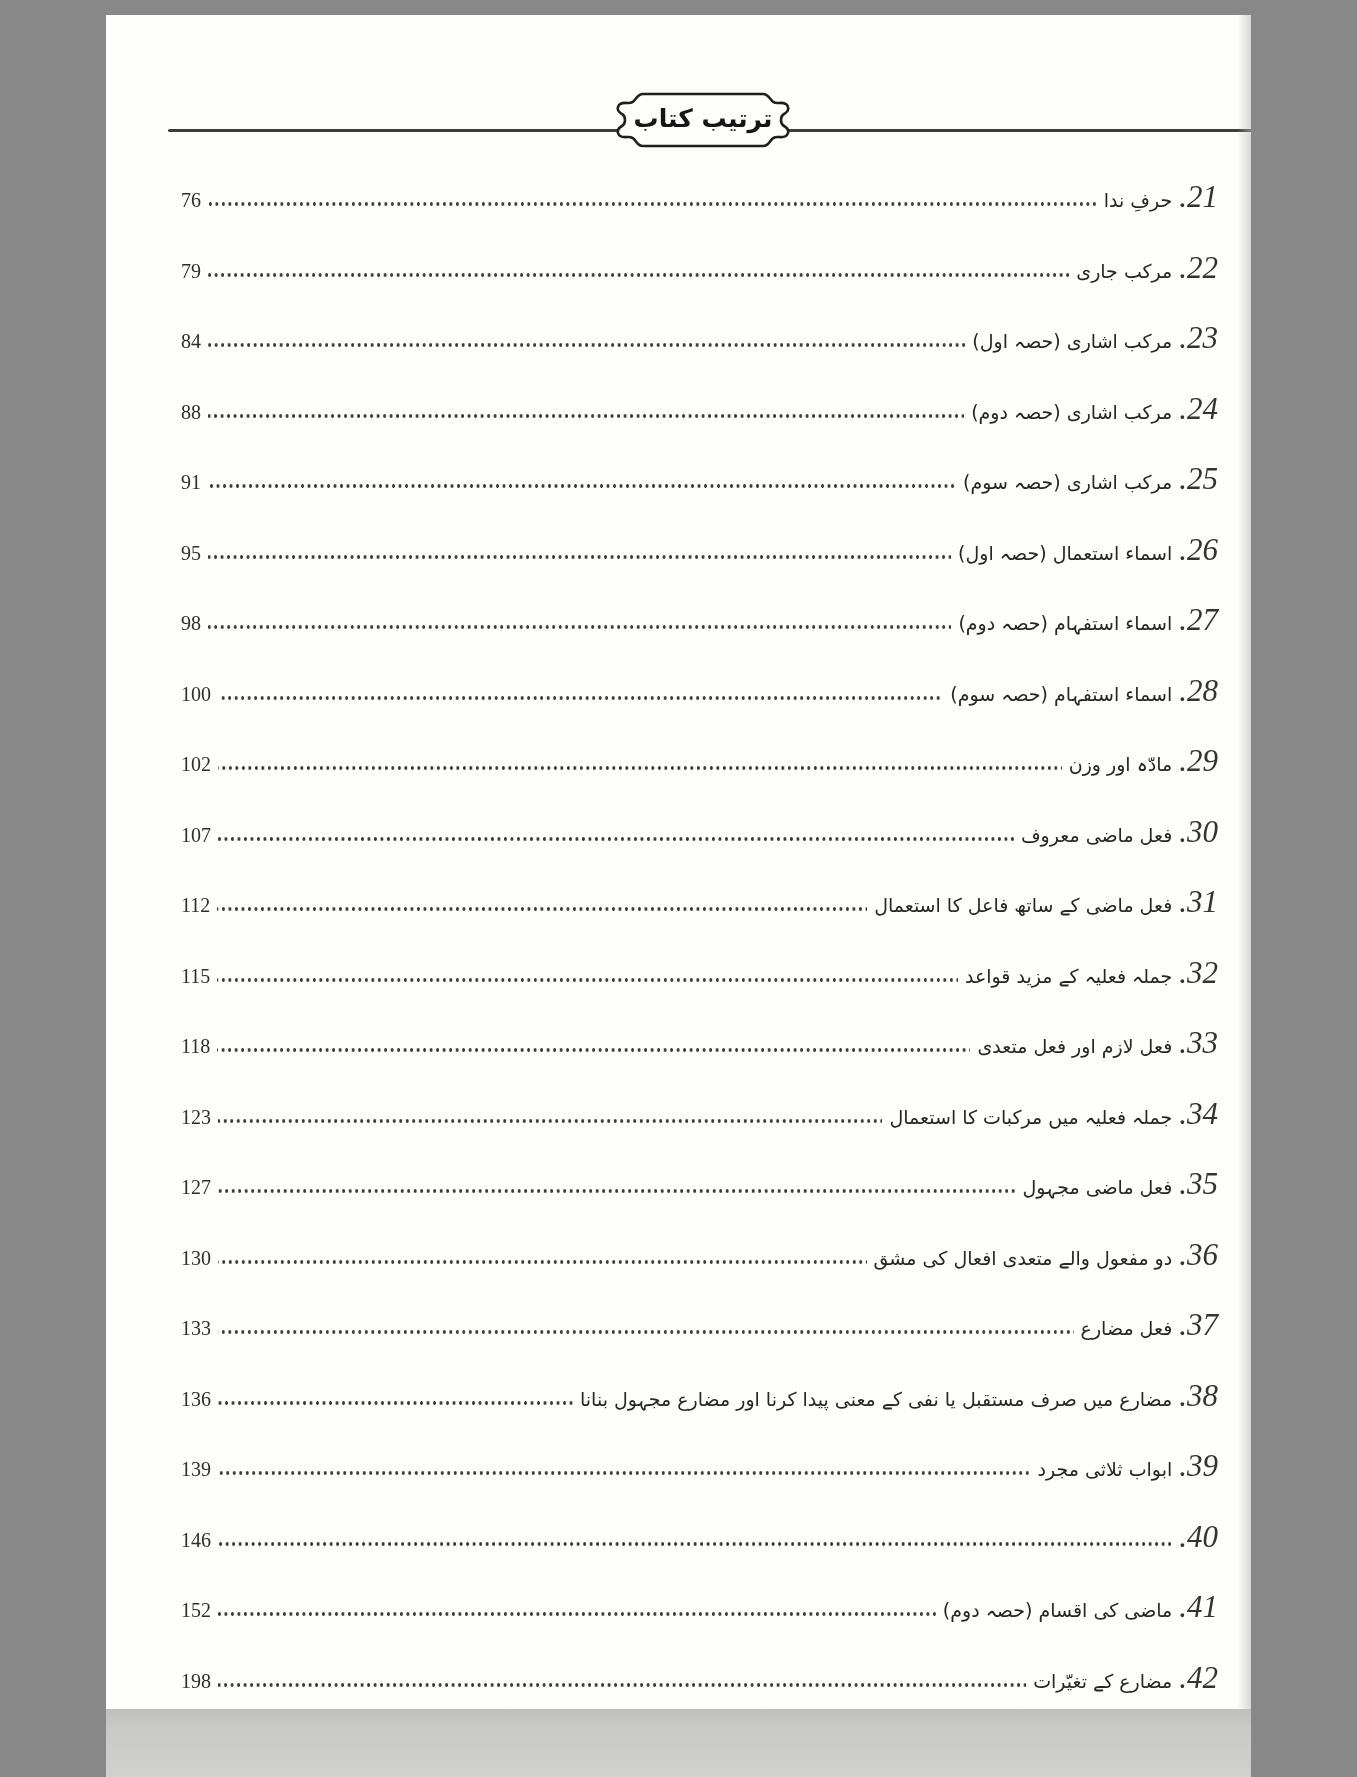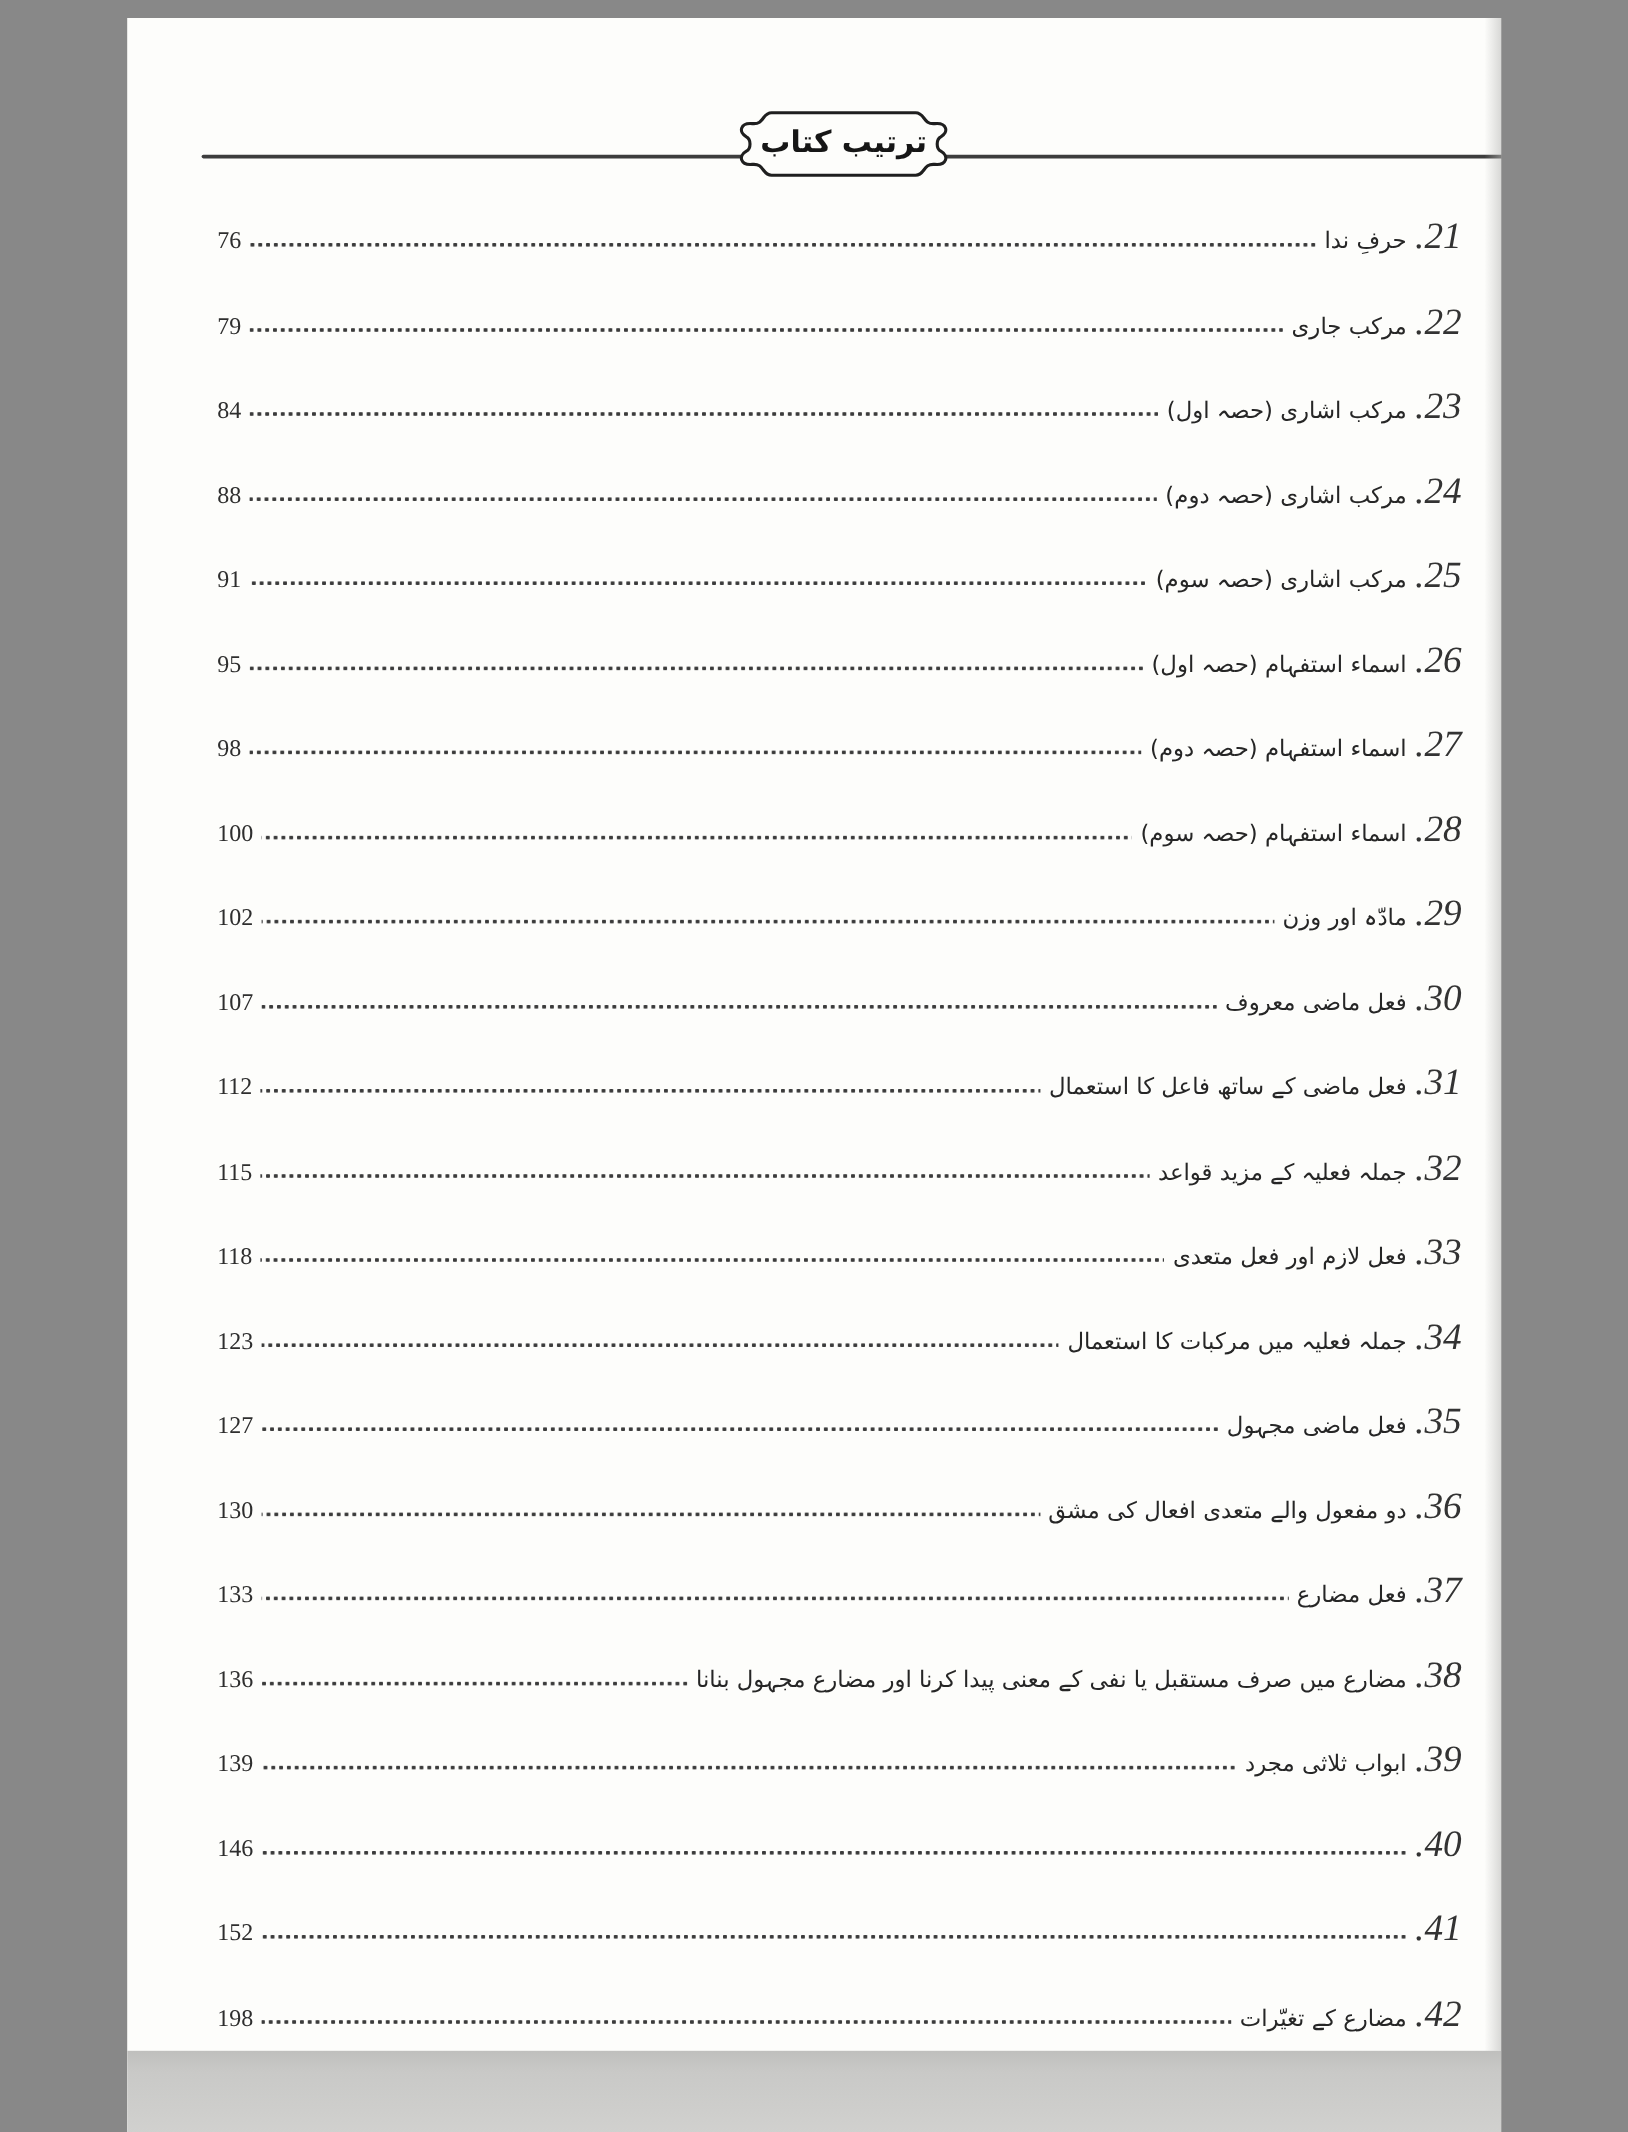--- a/index.html
+++ b/index.html
@@ -169,21 +169,21 @@
 
   <div class="toc-row">
     <span class="toc-num">25.</span>
     <span class="toc-title">مرکب اشاری (حصہ سوم)</span>
     <span class="toc-dots"></span>
     <span class="toc-page">91</span>
   </div>
 
   <div class="toc-row">
     <span class="toc-num">26.</span>
-    <span class="toc-title">اسماء استفہام (حصہ اول)</span>
+    <span class="toc-title">اسماء استعمال (حصہ اول)</span>
     <span class="toc-dots"></span>
     <span class="toc-page">95</span>
   </div>
 
   <div class="toc-row">
     <span class="toc-num">27.</span>
     <span class="toc-title">اسماء استفہام (حصہ دوم)</span>
     <span class="toc-dots"></span>
     <span class="toc-page">98</span>
   </div>
@@ -273,20 +273,21 @@
   </div>
 
   <div class="toc-row">
     <span class="toc-num">40.</span>
     <span class="toc-dots"></span>
     <span class="toc-page">146</span>
   </div>
 
   <div class="toc-row">
     <span class="toc-num">41.</span>
+    <span class="toc-title">ماضی کی اقسام (حصہ دوم)</span>
     <span class="toc-dots"></span>
     <span class="toc-page">152</span>
   </div>
 
   <div class="toc-row">
     <span class="toc-num">42.</span>
     <span class="toc-title">مضارع کے تغیّرات</span>
     <span class="toc-dots"></span>
     <span class="toc-page">198</span>
   </div>

